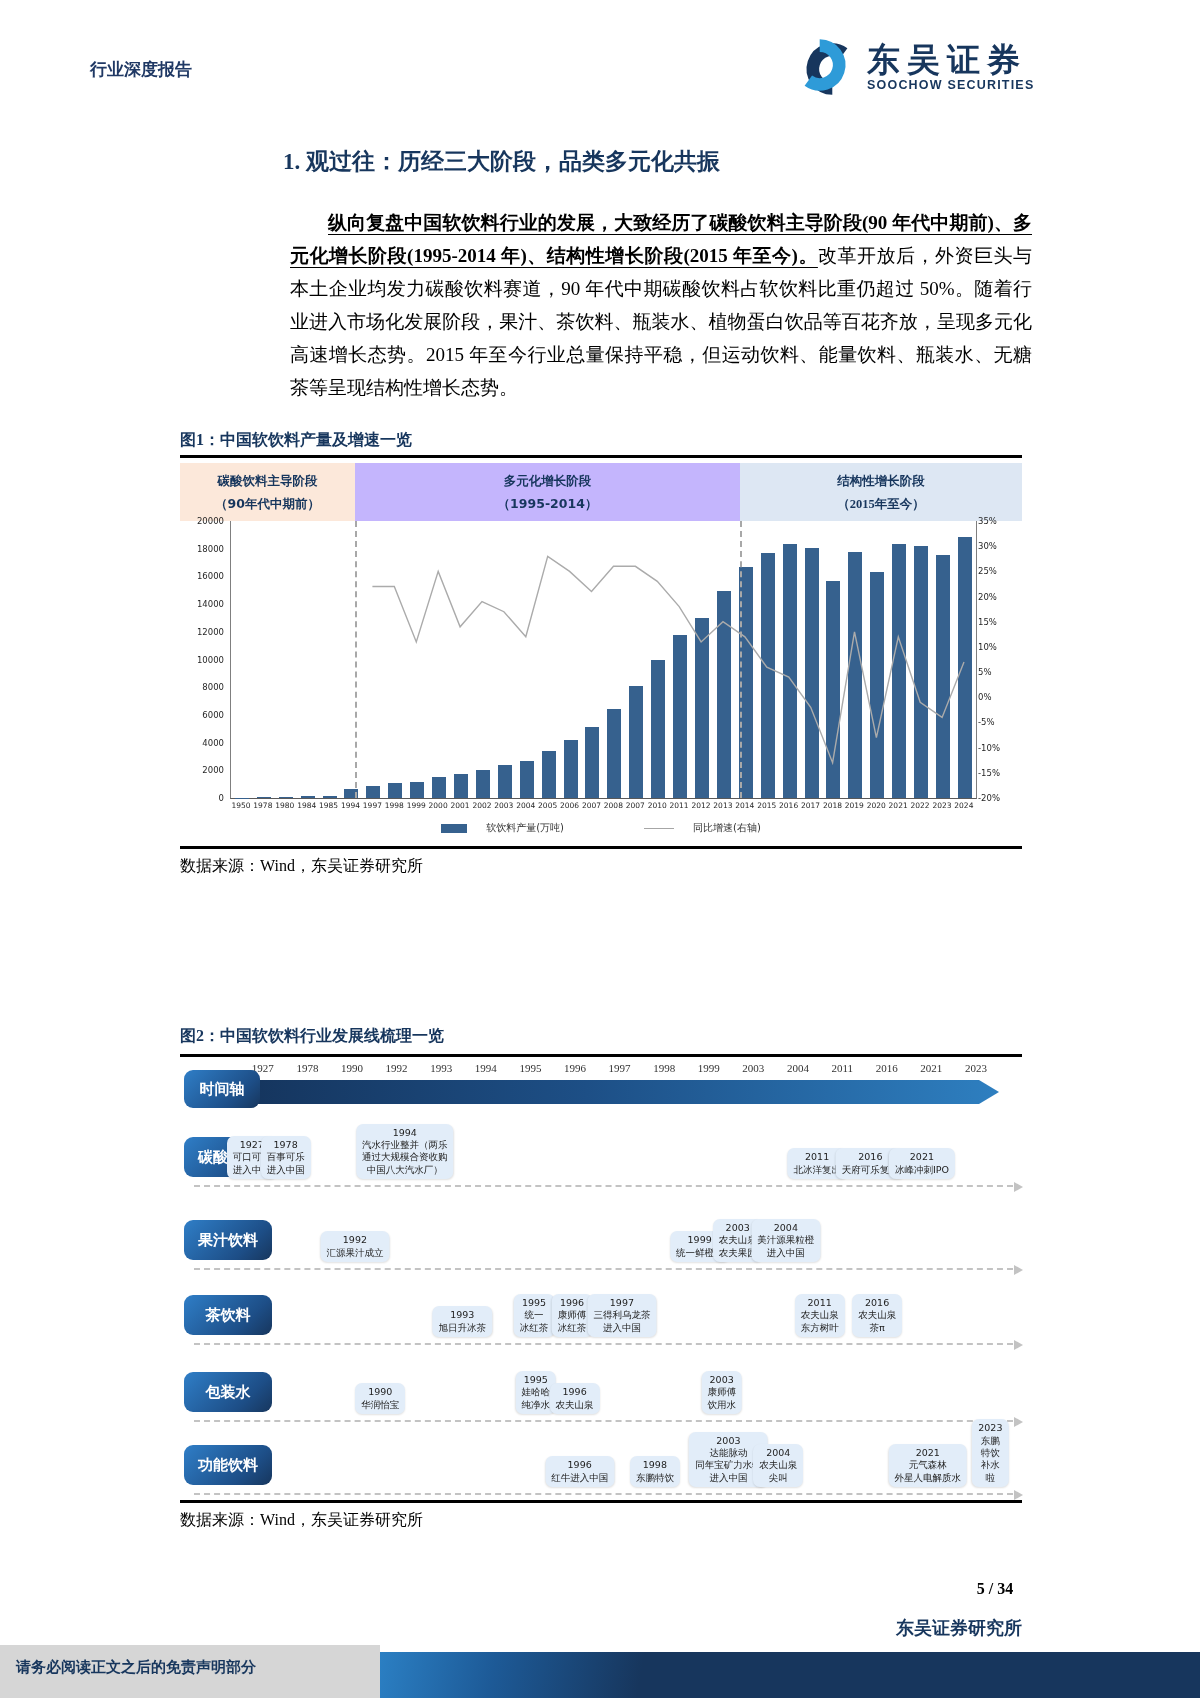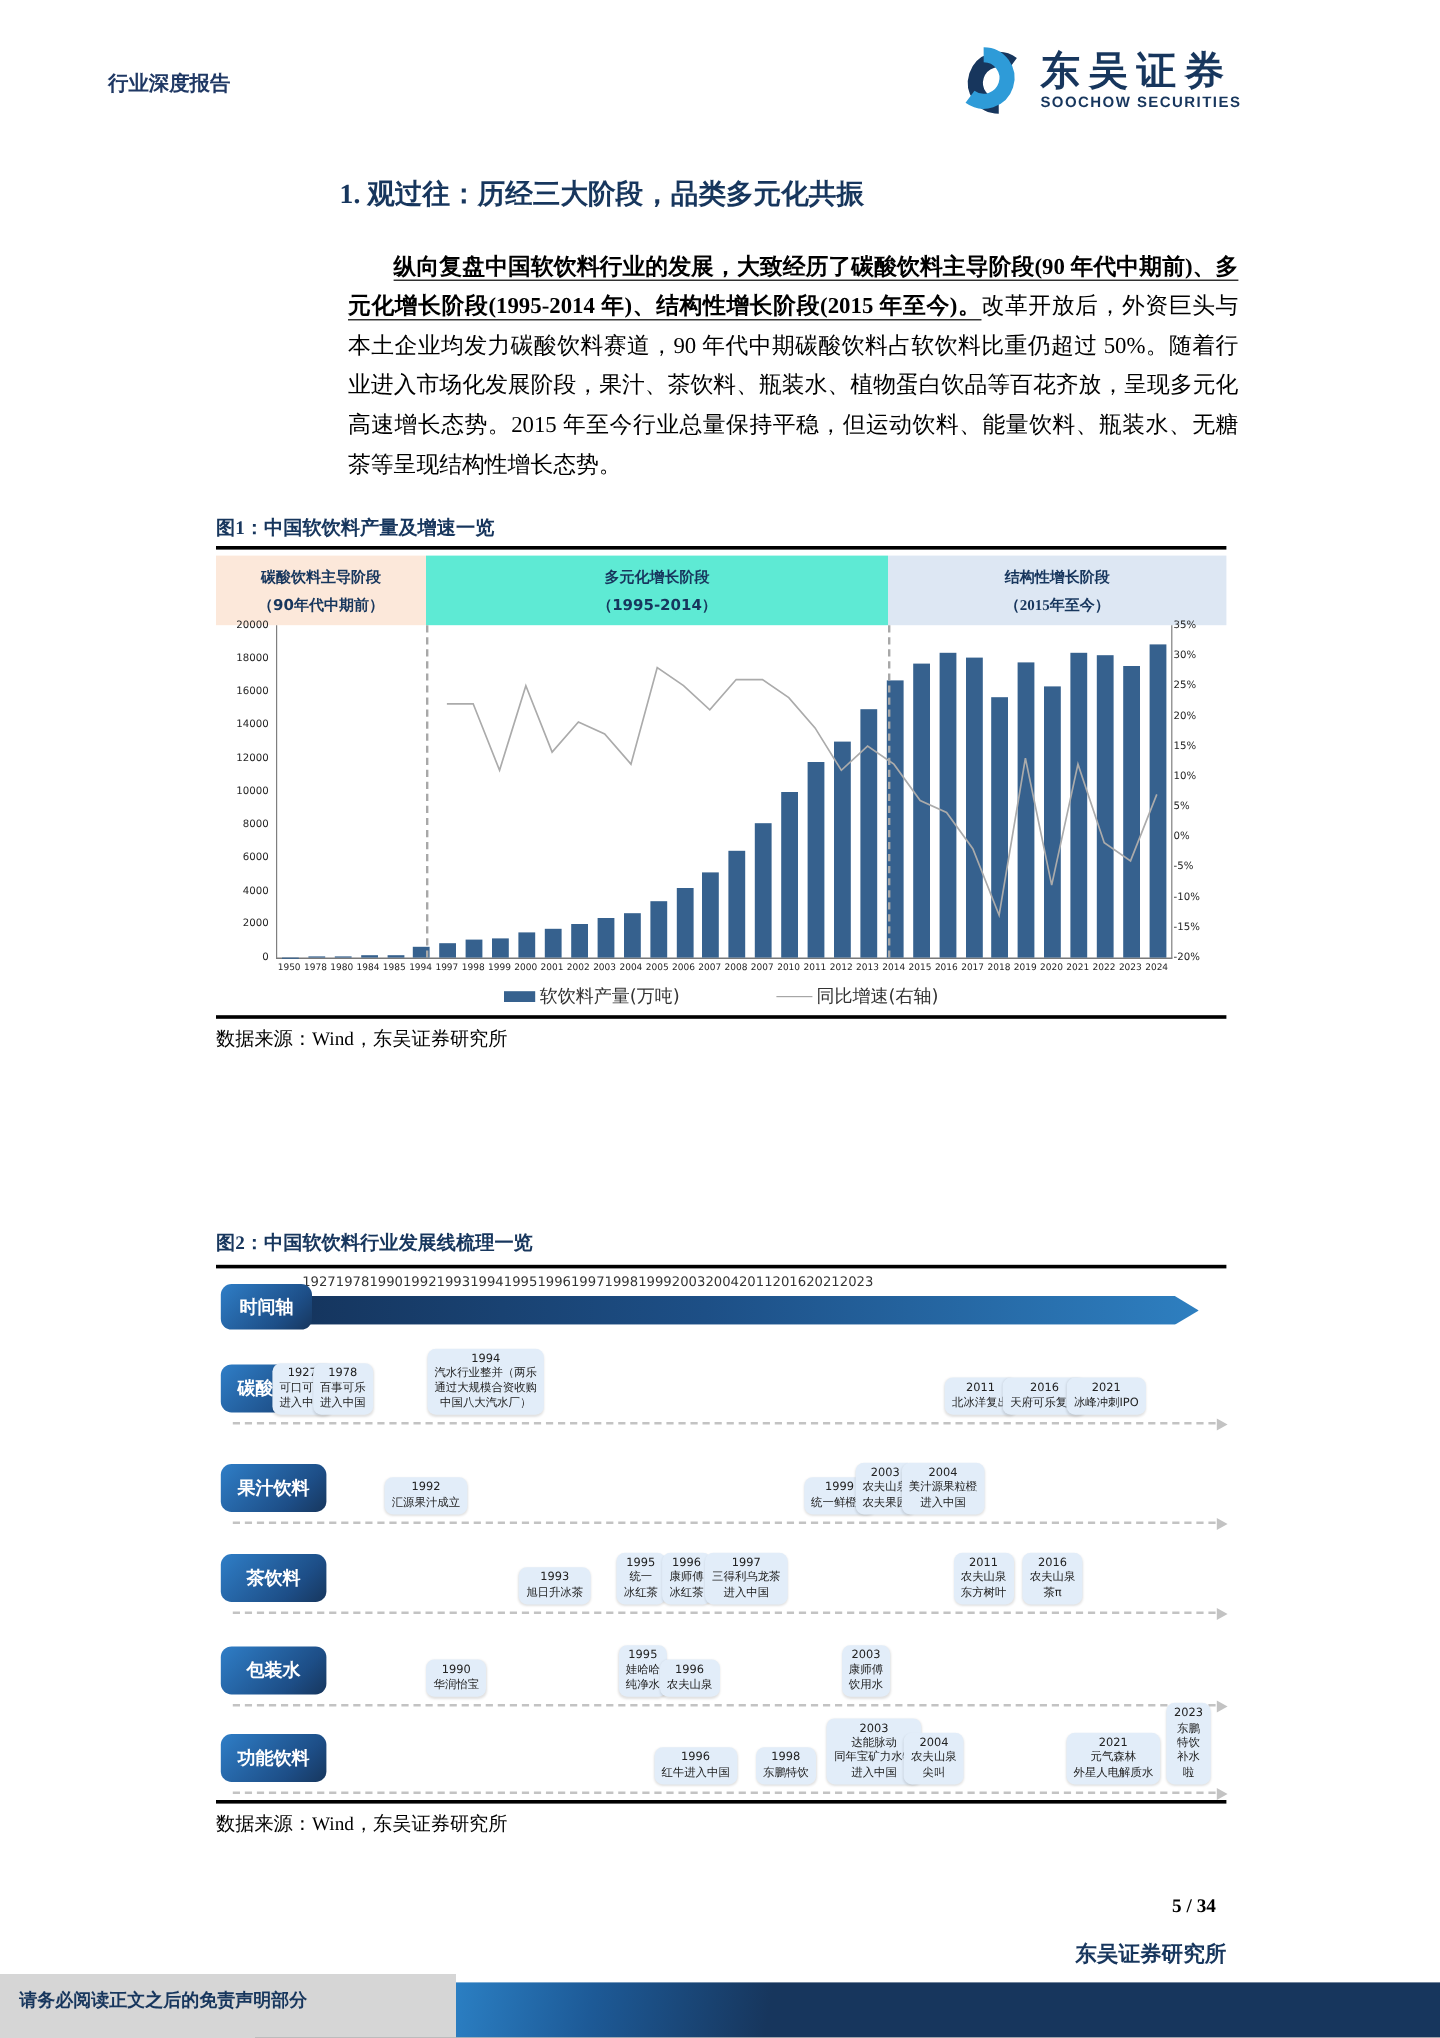--- a/index.html
+++ b/index.html
@@ -35,27 +35,27 @@
   .bar{width:64%;background:#36618e;}
   #line-svg{position:absolute;left:50px;top:58px;width:745px;height:277px;overflow:visible;}
   .divider{position:absolute;top:58px;height:277px;width:0;border-left:2px dashed #a8a8a8;}
   .div1{left:175px;} .div2{left:560px;}
   .ytick{position:absolute;font-size:8.5px;color:#262626;}
   .yleft{left:0;width:44px;text-align:right;}
   .yright{right:0;width:44px;text-align:left;padding-left:3px;}
   #xlabels{position:absolute;left:50px;top:338px;width:745px;display:flex;}
   .xlab{flex:1;text-align:center;font-size:7.5px;color:#262626;}
   .legend{position:absolute;left:0;top:358px;width:842px;display:flex;justify-content:center;gap:80px;align-items:center;}
-  .legend-item{display:flex;align-items:center;gap:4px;font-size:15px;color:#333;}
+  .legend-item{display:flex;align-items:center;gap:19px;font-size:10px;color:#333;}
   .swatch-bar{width:26px;height:9px;background:#36618e;}
   .swatch-line{width:30px;height:0;border-top:1.5px solid #a6a6a6;}
   
   #timeline{position:absolute;left:180px;top:1058px;width:845px;height:446px;
             font-family:"DejaVu Sans","Liberation Sans",sans-serif;}
-  #tl-years{position:absolute;left:8.5%;right:4.5%;top:4px;display:flex;}
+  #tl-years{position:absolute;left:8.5%;right:4.5%;top:4px;display:flex;justify-content:space-between;font-family:Liberation Serif, serif;}
   .tl-year{font-size:11px;color:#333;}
   .tl-bar{position:absolute;left:70px;right:26px;top:22px;height:24px;
           background:linear-gradient(90deg,#15355e 0%,#1d4f86 45%,#2e7fc0 100%);
           clip-path:polygon(0 0,calc(100% - 20px) 0,100% 50%,calc(100% - 20px) 100%,0 100%);}
   .tl-axis-label{position:absolute;left:4px;top:12px;width:76px;height:38px;border-radius:9px;
           background:linear-gradient(135deg,#2f7ec7 0%,#1d4e87 70%,#17365d 100%);
           color:#fff;font-size:15px;font-weight:bold;display:flex;align-items:center;justify-content:center;}
   .tl-row{position:absolute;left:0;right:0;height:96px;}
   .tl-dash{position:absolute;left:14px;right:12px;bottom:0;height:0;border-top:2px dashed #c3c3c3;}
   .tl-dash-arrow{position:absolute;right:2px;bottom:-5px;width:0;height:0;
@@ -98,21 +98,21 @@
 
   <div class="fig-title" style="top:430px;">图1：中国软饮料产量及增速一览</div>
   <div class="rule" style="top:455px;"></div>
 
   <div id="fig1-chart">
     <div class="bands">
       <div class="band band1" style="background: rgb(252, 232, 218);">
         <div>碳酸饮料主导阶段</div>
         <div>（90年代中期前）</div>
       </div>
-      <div class="band band2" style="background: #5eead4;">
+      <div class="band band2" style="background: #c4b5fd;">
         <div>多元化增长阶段</div>
         <div>（1995-2014）</div>
       </div>
       <div class="band band3" style="background: rgb(221, 231, 243); font-family: Liberation Serif, serif;">
         <div>结构性增长阶段</div>
         <div>（2015年至今）</div>
       </div>
     </div>
     <div class="plot">
       <div id="bars">

